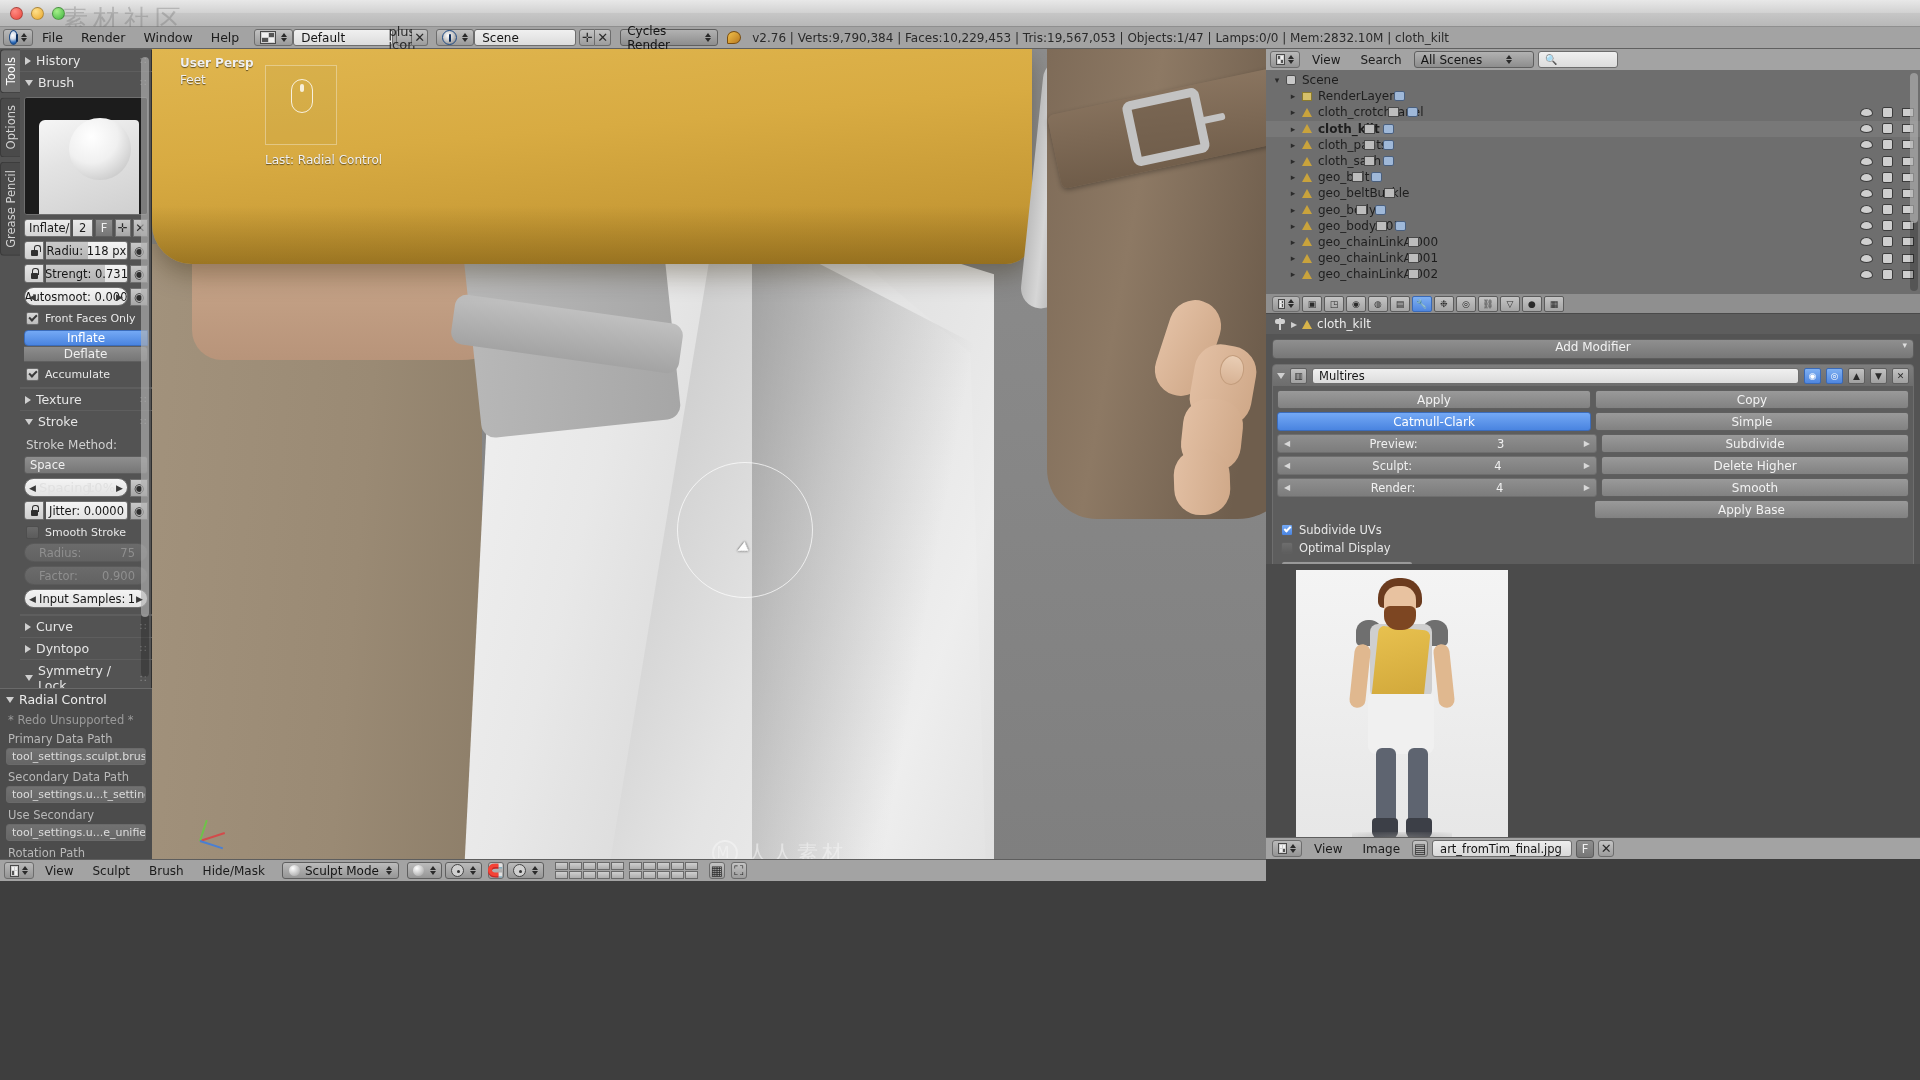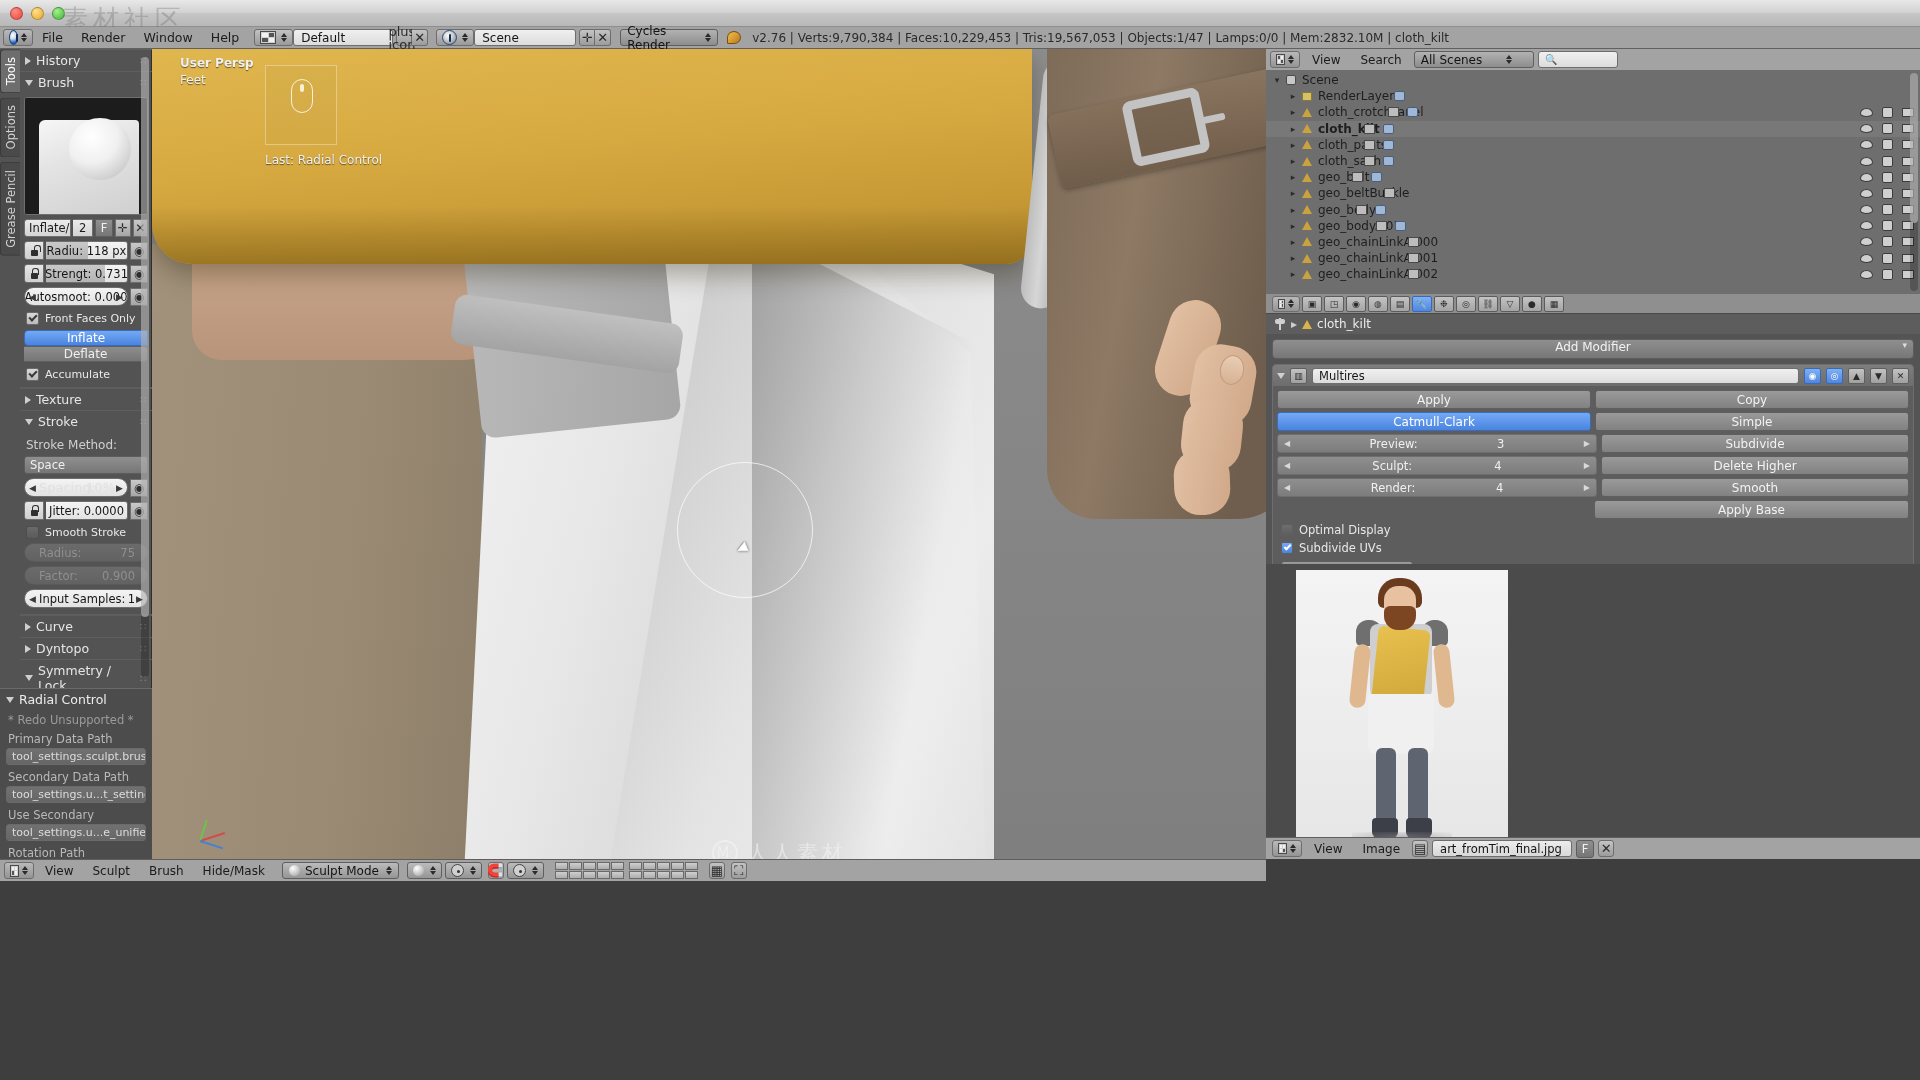--- a/index.html
+++ b/index.html
@@ -1272,28 +1272,28 @@
             <span class="a">▶</span>
           </div>
           <div class="mbtn2">Smooth</div>
         </div>
         <div class="mrow">
           <div style="flex:1;"></div>
           <div class="mbtn2">Apply Base</div>
         </div>
 
         <div class="mchk">
-          <span class="cbx off"></span>
-          <span>Optimal Display</span>
-        </div>
-        <div class="mchk">
           <span class="cbx">
               <span class="tk"></span>
             </span>
           <span>Subdivide UVs</span>
+        </div>
+        <div class="mchk">
+          <span class="cbx off"></span>
+          <span>Optimal Display</span>
         </div>
 
         <div style="display:flex;">
           <div class="save-ext" style="flex:1;max-width:132px;">Save External...</div>
           <div style="flex:1;"></div>
         </div>
       </div>
     </div>
   </div>
 

